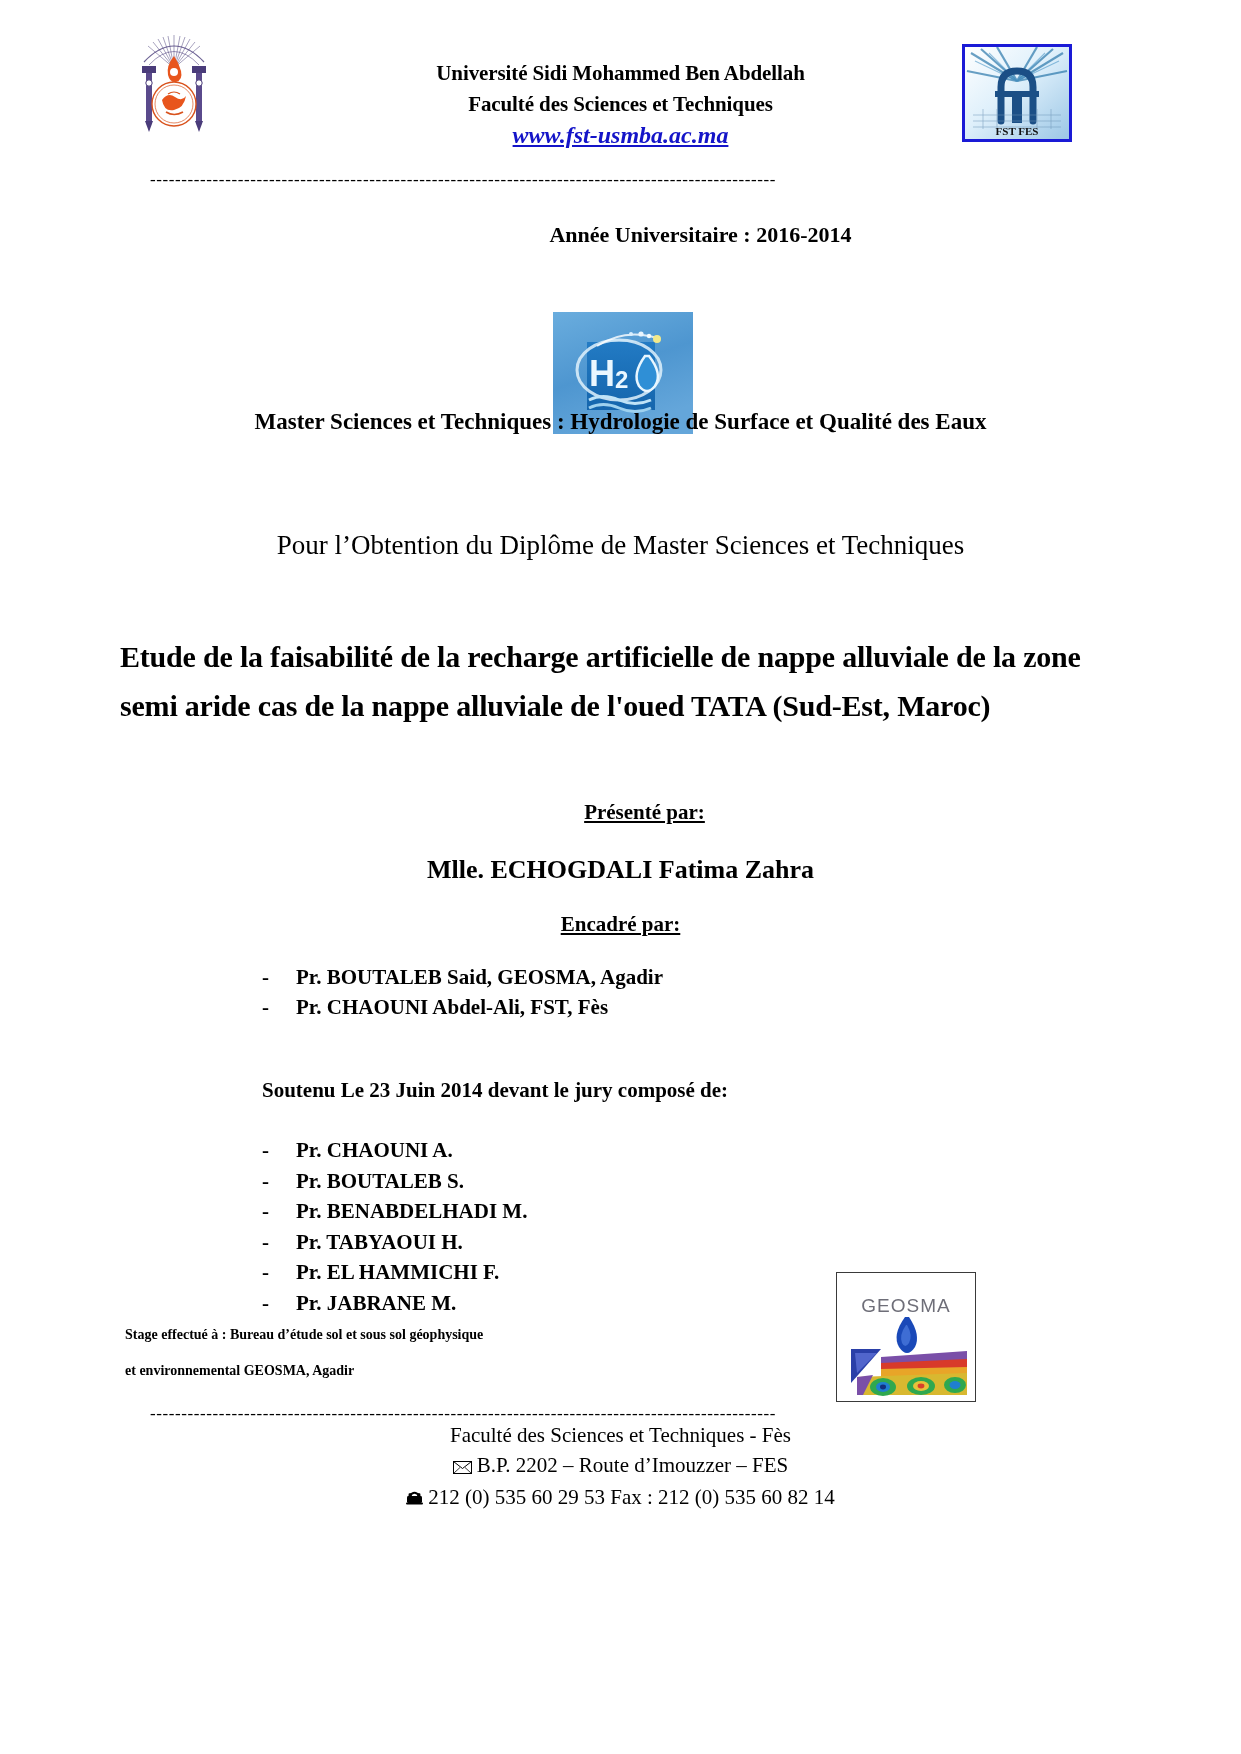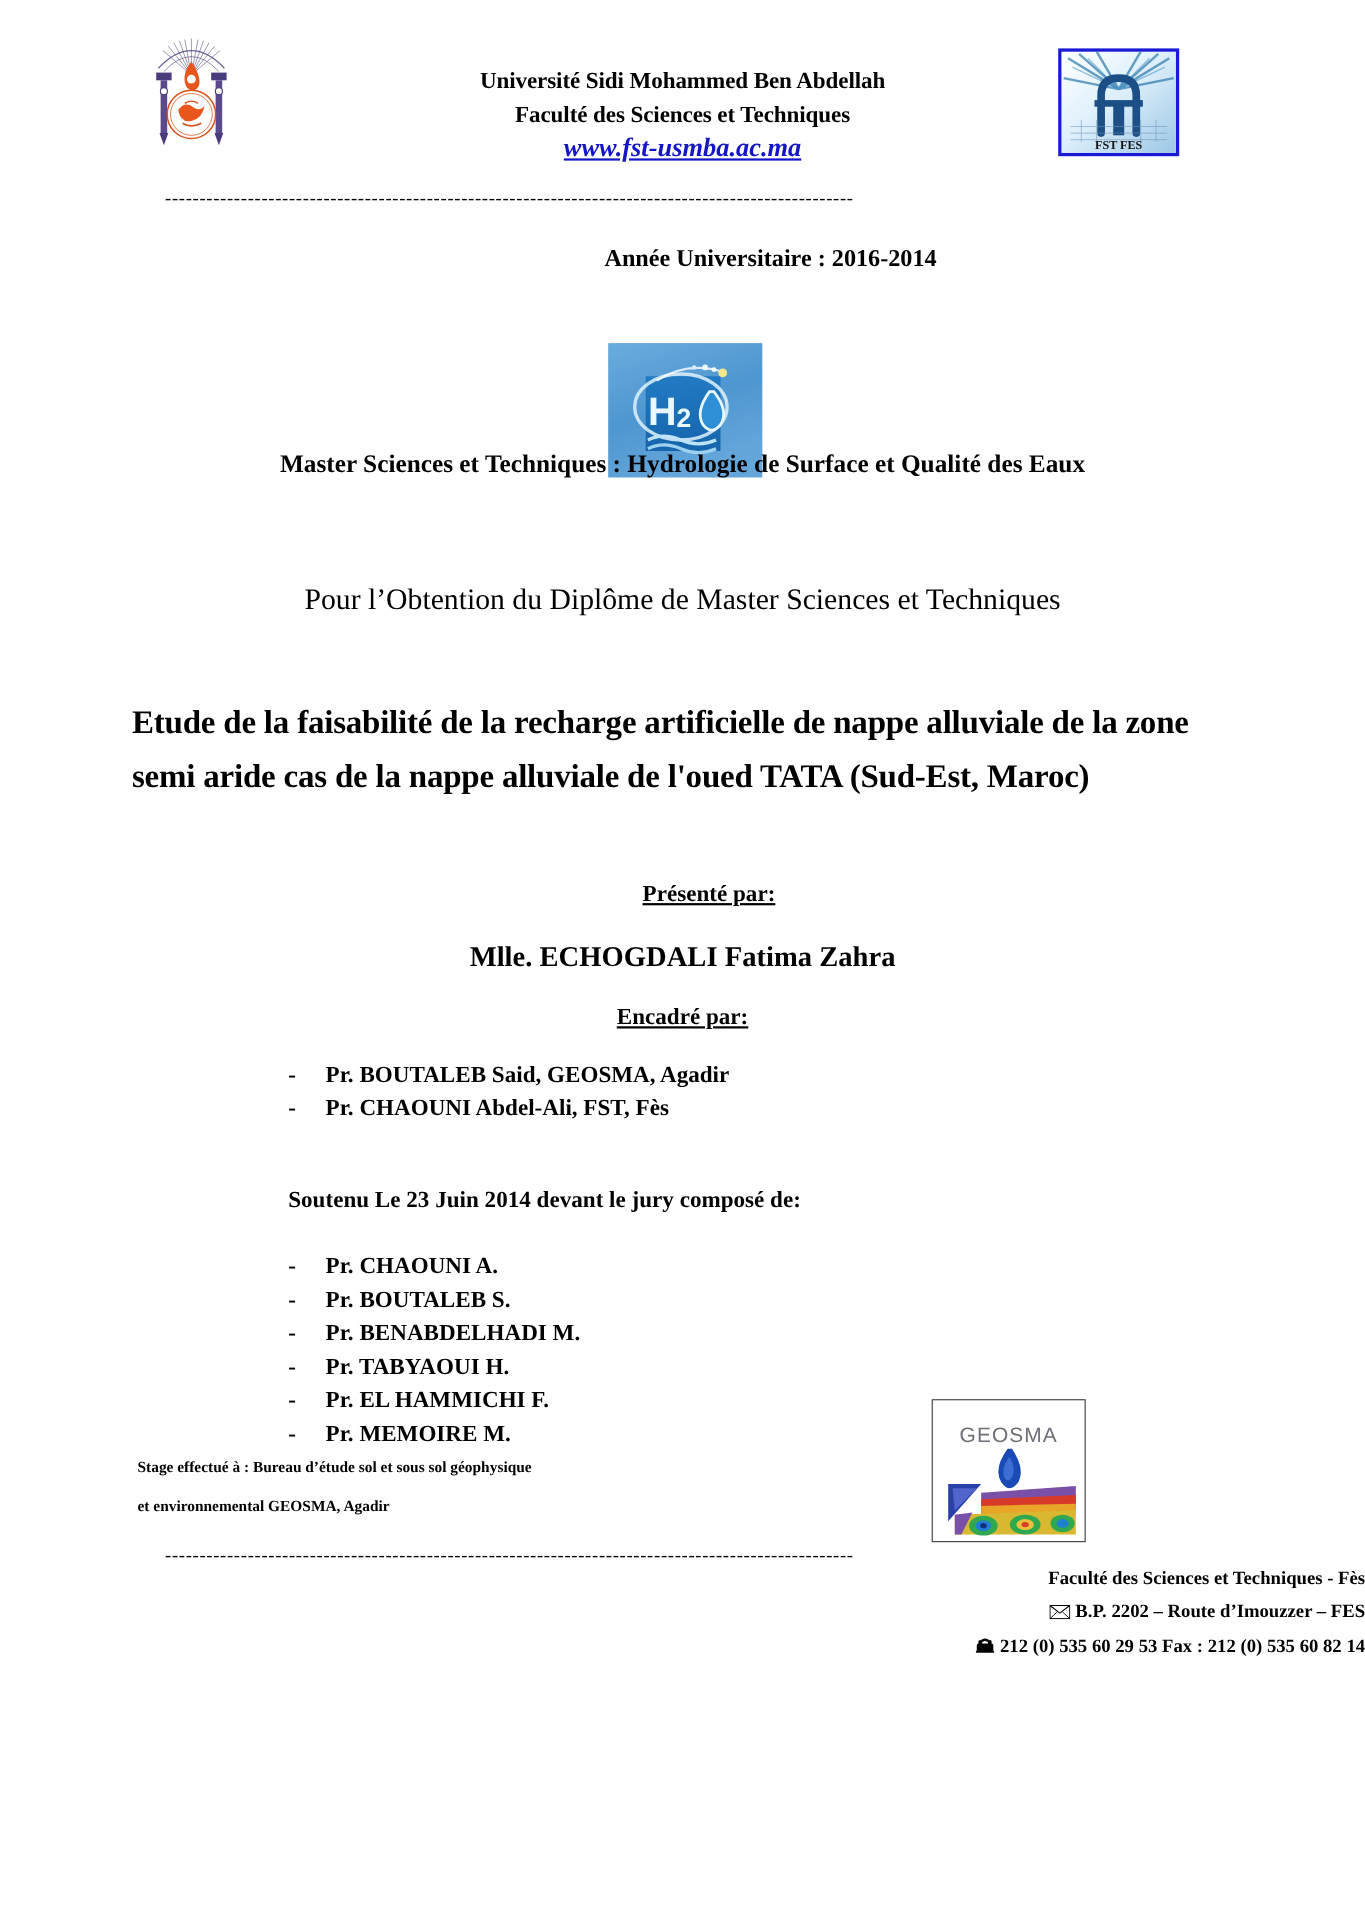--- a/index.html
+++ b/index.html
@@ -219,42 +219,40 @@
   
   .logo-geosma {
     position: absolute;
     left: 836px;
     top: 1272px;
     width: 138px;
     height: 128px;
     border: 1.5px solid #3a3a3a;
     background: #ffffff;
     overflow: hidden;
-    margin-left: 11px;
   }
   .geosma-word {
     position: absolute;
     top: 22px;
     left: 0; right: 0;
     text-align: center;
     font-family: "Liberation Sans", sans-serif;
     font-size: 19px;
     letter-spacing: 1px;
     color: #6e6e78;
   }
 
   
   .footer {
     position: absolute;
     top: 1420px;
     left: 0; right: 0;
-    text-align: right;
-    font-size: 17px;
+    text-align: center;
+    font-size: 21px;
     line-height: 30px;
-    font-weight: bold;
   }
   .footer .fline { display: block; }
   .ico {
     display: inline-block;
     vertical-align: -2px;
     margin-right: 5px;
   }
 </style>
 </head>
 <body>
@@ -430,21 +428,21 @@
     <div class="item">
       <span class="dash">-</span><span>Pr. BENABDELHADI M.</span>
     </div>
     <div class="item">
       <span class="dash">-</span><span>Pr. TABYAOUI H.</span>
     </div>
     <div class="item">
       <span class="dash">-</span><span>Pr. EL HAMMICHI F.</span>
     </div>
     <div class="item">
-      <span class="dash">-</span><span>Pr. MEMOIRE M.</span>
+      <span class="dash">-</span><span>Pr. JABRANE M.</span>
     </div>
   </div>
 
   <div class="stage">
     <div>Stage effectué à : Bureau d’étude sol et sous sol géophysique</div>
     <div>et environnemental GEOSMA, Agadir</div>
   </div>
 
   <div class="logo-geosma">
     <div class="geosma-word">GEOSMA</div>

